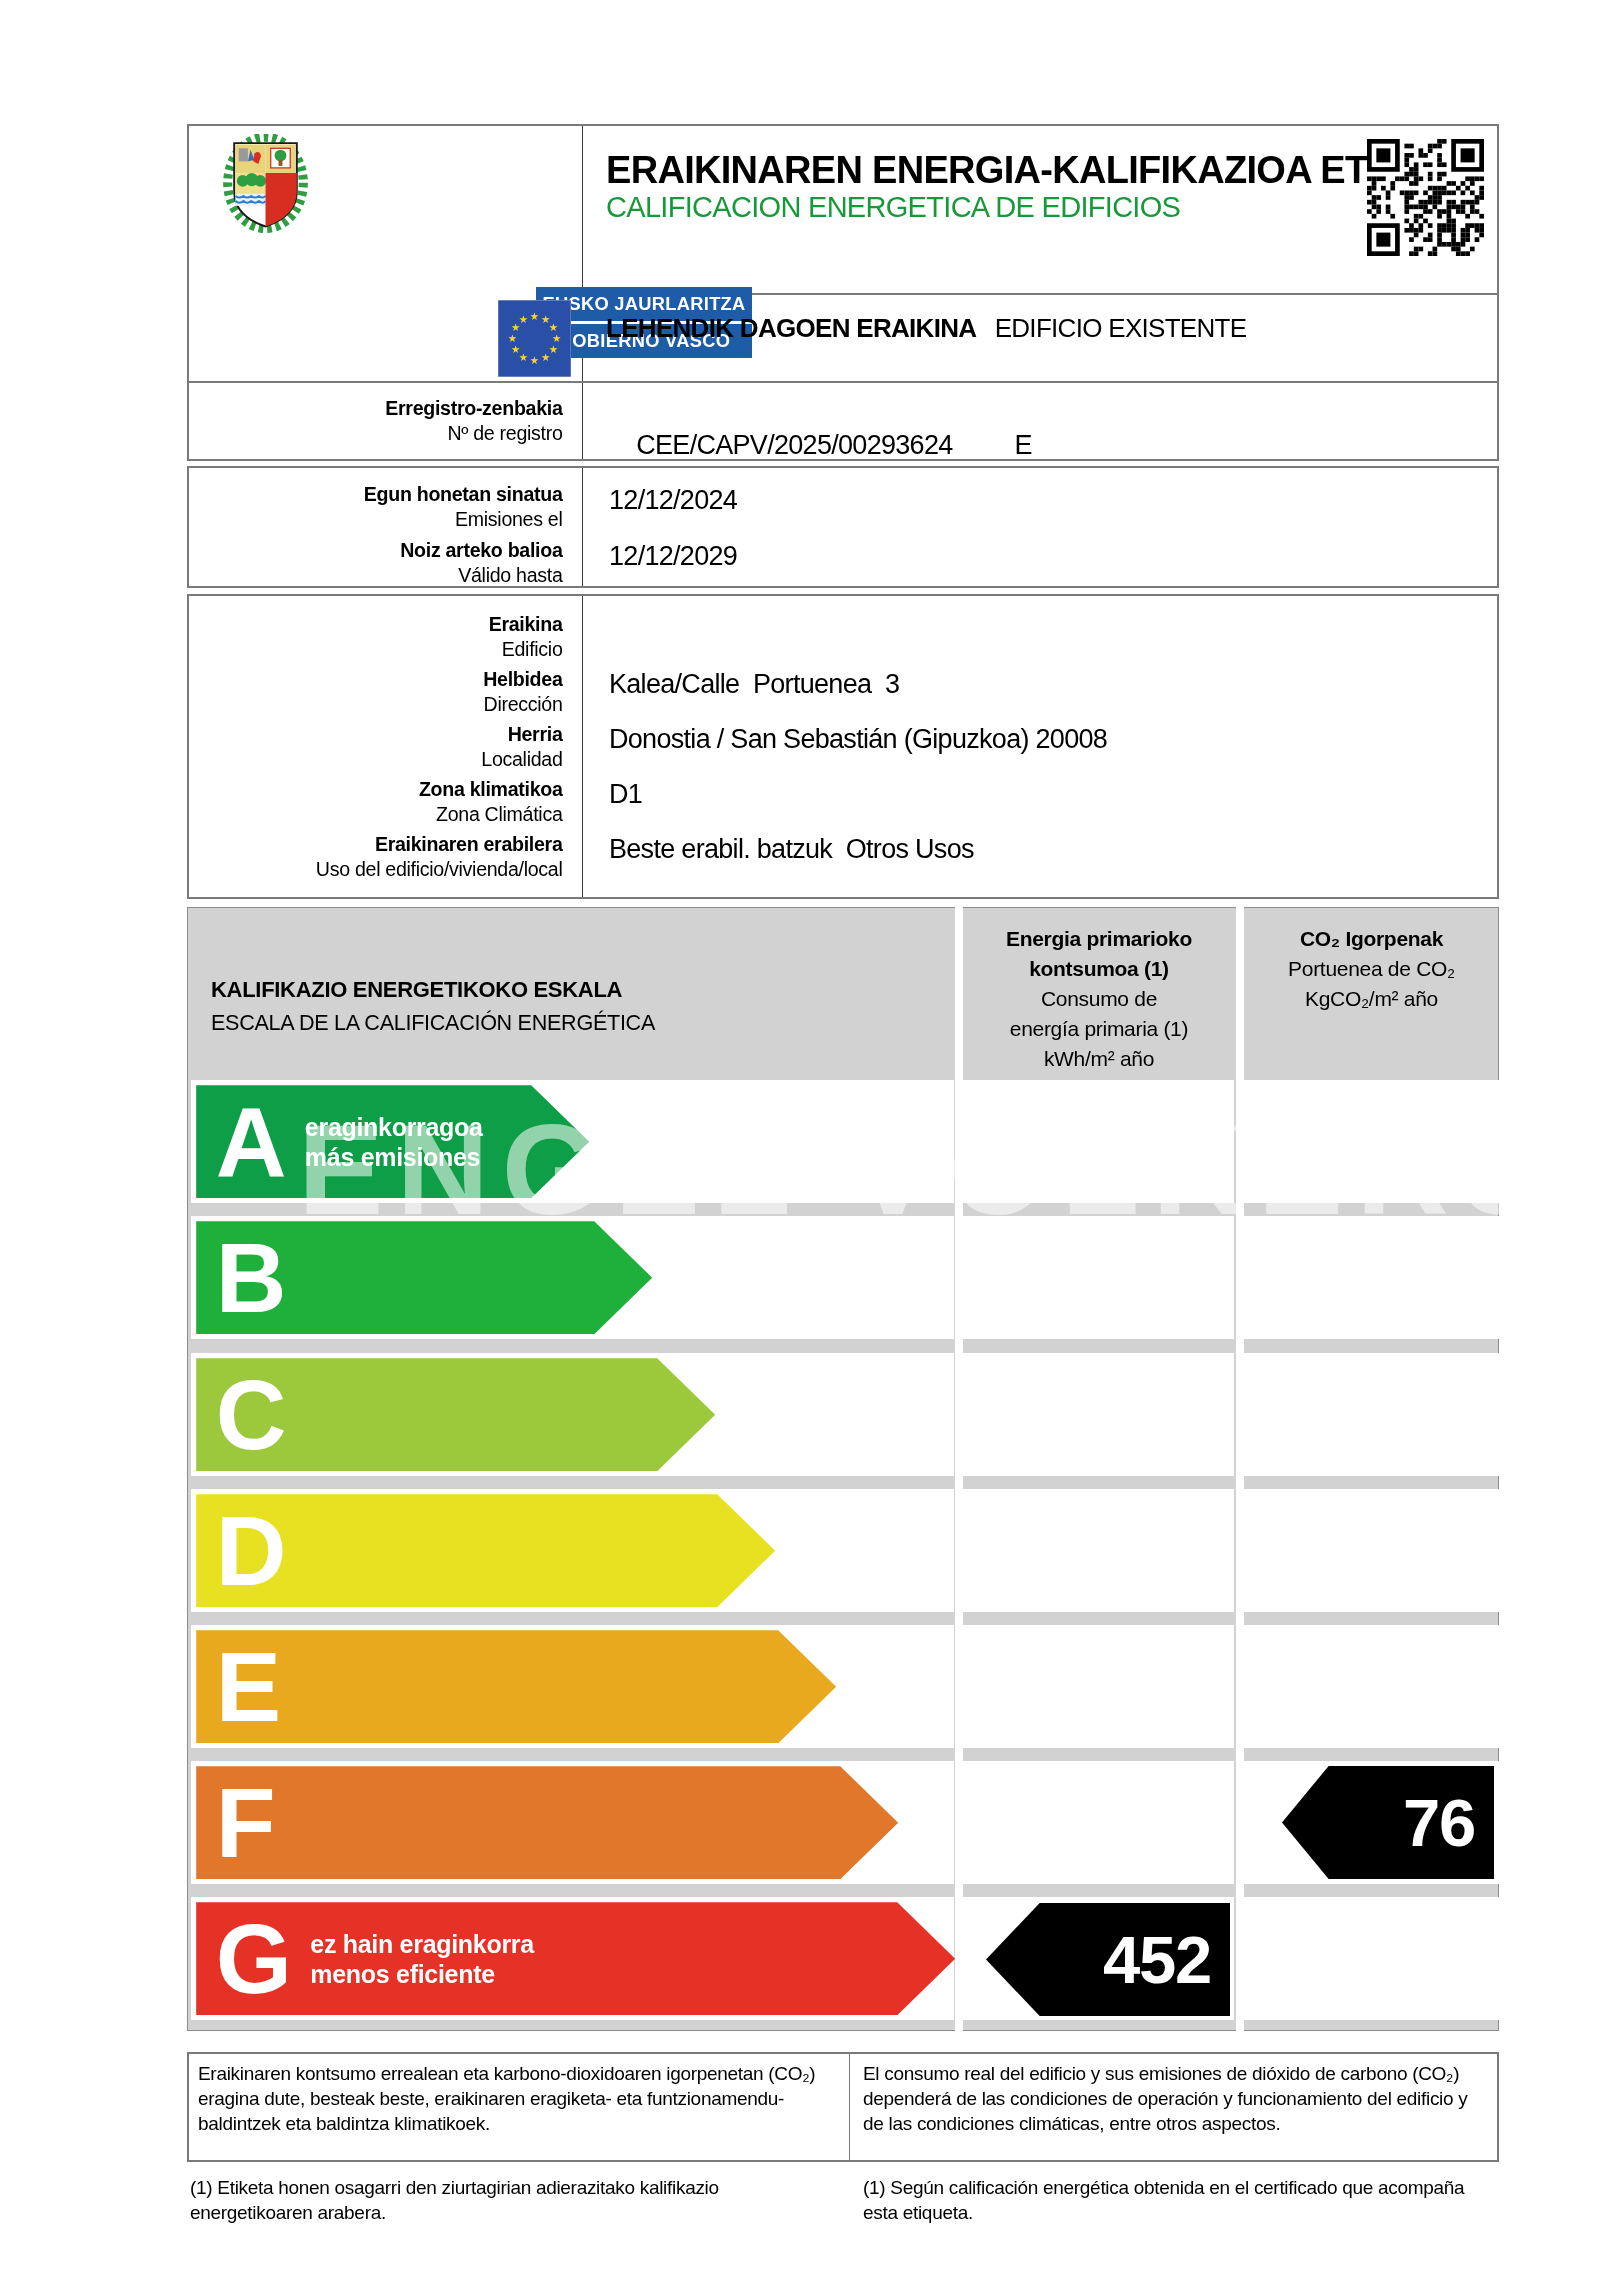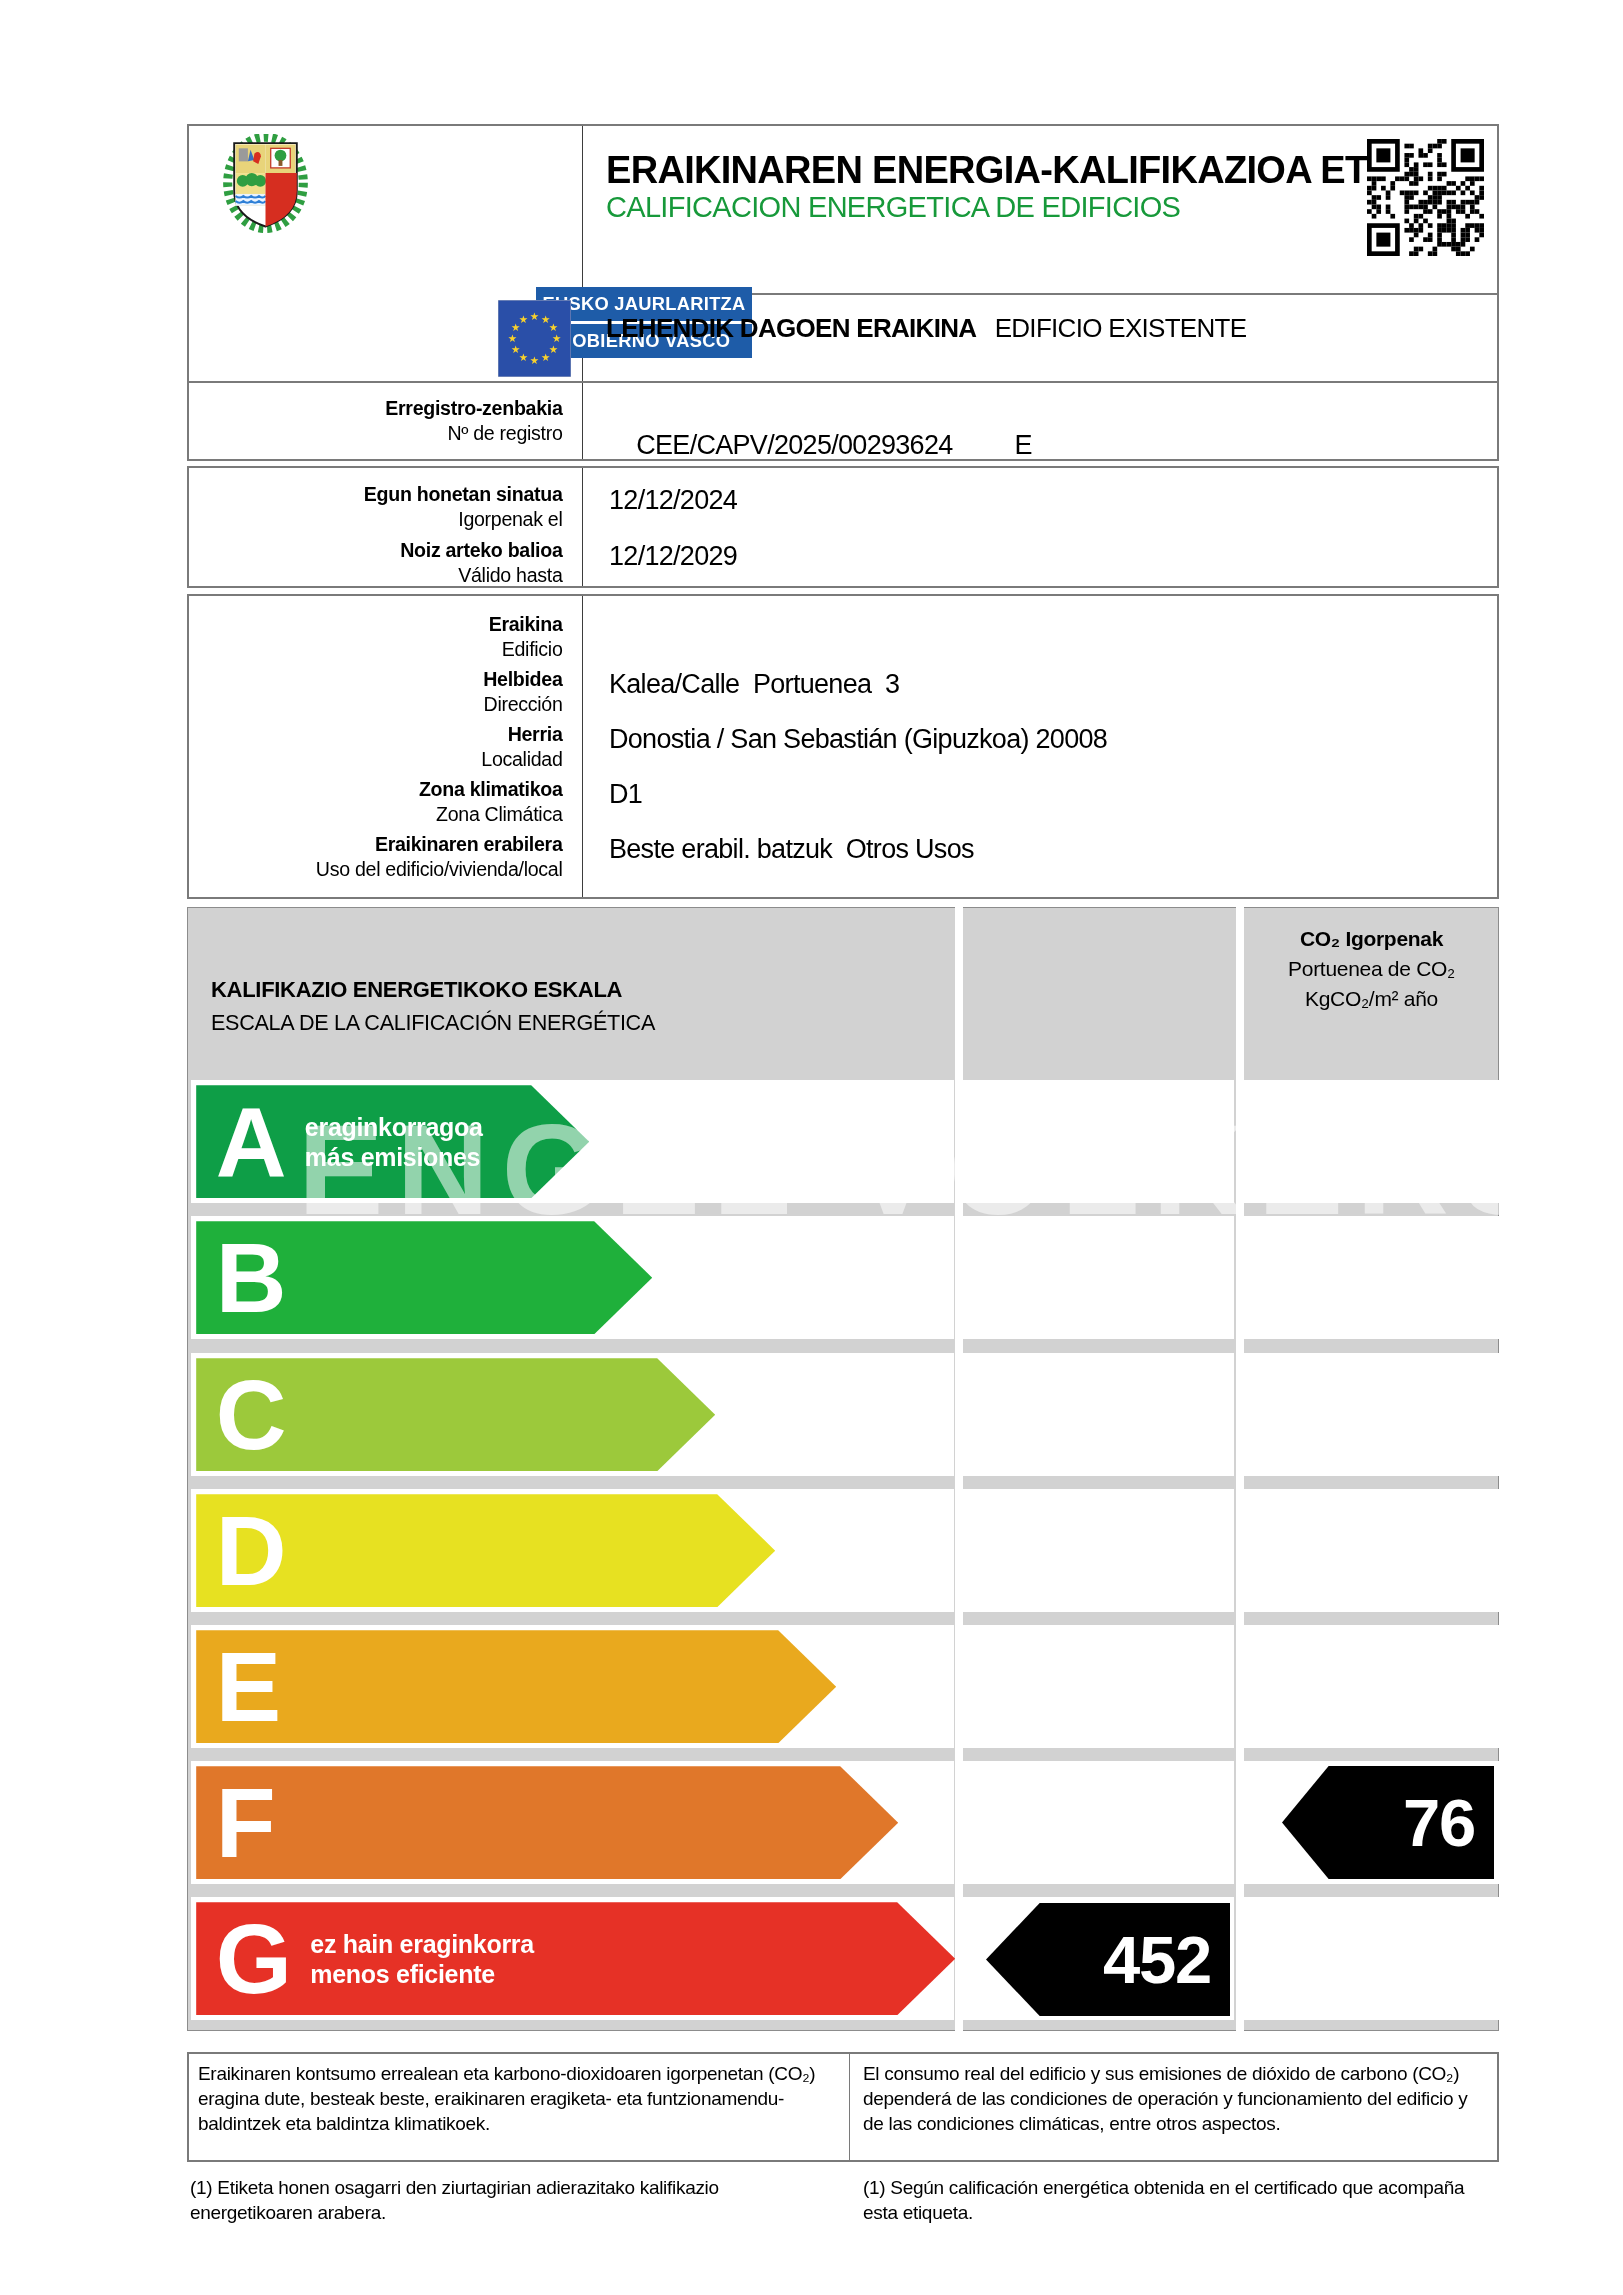--- a/index.html
+++ b/index.html
@@ -334,21 +334,21 @@
   </div>
   <div class="val" style="top:399px;">
     <span>CEE/CAPV/2025/00293624</span><span style="margin-left:62px;">E</span>
   </div>
 
   <div class="box" style="left:187px;top:466px;width:1312px;height:122px;">
     <div class="vdiv" style="left:393px;top:0;height:118px;"></div>
   </div>
   <div class="lblblk" style="top:482px;">
     <div class="lbl-eu">Egun honetan sinatua</div>
-    <div class="lbl-es">Igorpenak el</div>
+    <div class="lbl-es">Emisiones el</div>
   </div>
   <div class="val" style="top:485px;">12/12/2024</div>
   <div class="lblblk" style="top:538px;">
     <div class="lbl-eu">Noiz arteko balioa</div>
     <div class="lbl-es">Válido hasta</div>
   </div>
   <div class="val" style="top:541px;">12/12/2029</div>
 
   <div class="box" style="left:187px;top:594px;width:1312px;height:305px;">
     <div class="vdiv" style="left:393px;top:0;height:301px;"></div>
@@ -384,20 +384,27 @@
   </div>
   <div class="val" style="top:834px;">Beste erabil. batzuk  Otros Usos</div>
 
   <div class="scale"></div>
   <div class="colgap" style="left:955px;"></div>
   <div class="colgap" style="left:1236px;"></div>
 
   <div class="schead-left-eu">KALIFIKAZIO ENERGETIKOKO ESKALA</div>
   <div class="schead-left-es">ESCALA DE LA CALIFICACIÓN ENERGÉTICA</div>
 
+  <div class="schead" style="left:962px;top:924px;width:274px;">
+    <div class="b">Energia primarioko</div>
+    <div class="b">kontsumoa (1)</div>
+    <div>Consumo de</div>
+    <div>energía primaria (1)</div>
+    <div>kWh/m² año</div>
+  </div>
   <div class="schead" style="left:1244px;top:924px;width:255px;">
     <div class="b">CO₂ Igorpenak</div>
     <div>Portuenea de CO₂</div>
     <div>KgCO₂/m² año</div>
   </div>
 
   <div class="cell" style="left:191px;top:1080px;width:763px;">
     <div class="grade-arrow" style="width: 393px; background: rgb(14, 158, 71);">
       <span class="grade-letter">A</span>
       <span class="grade-labels">

